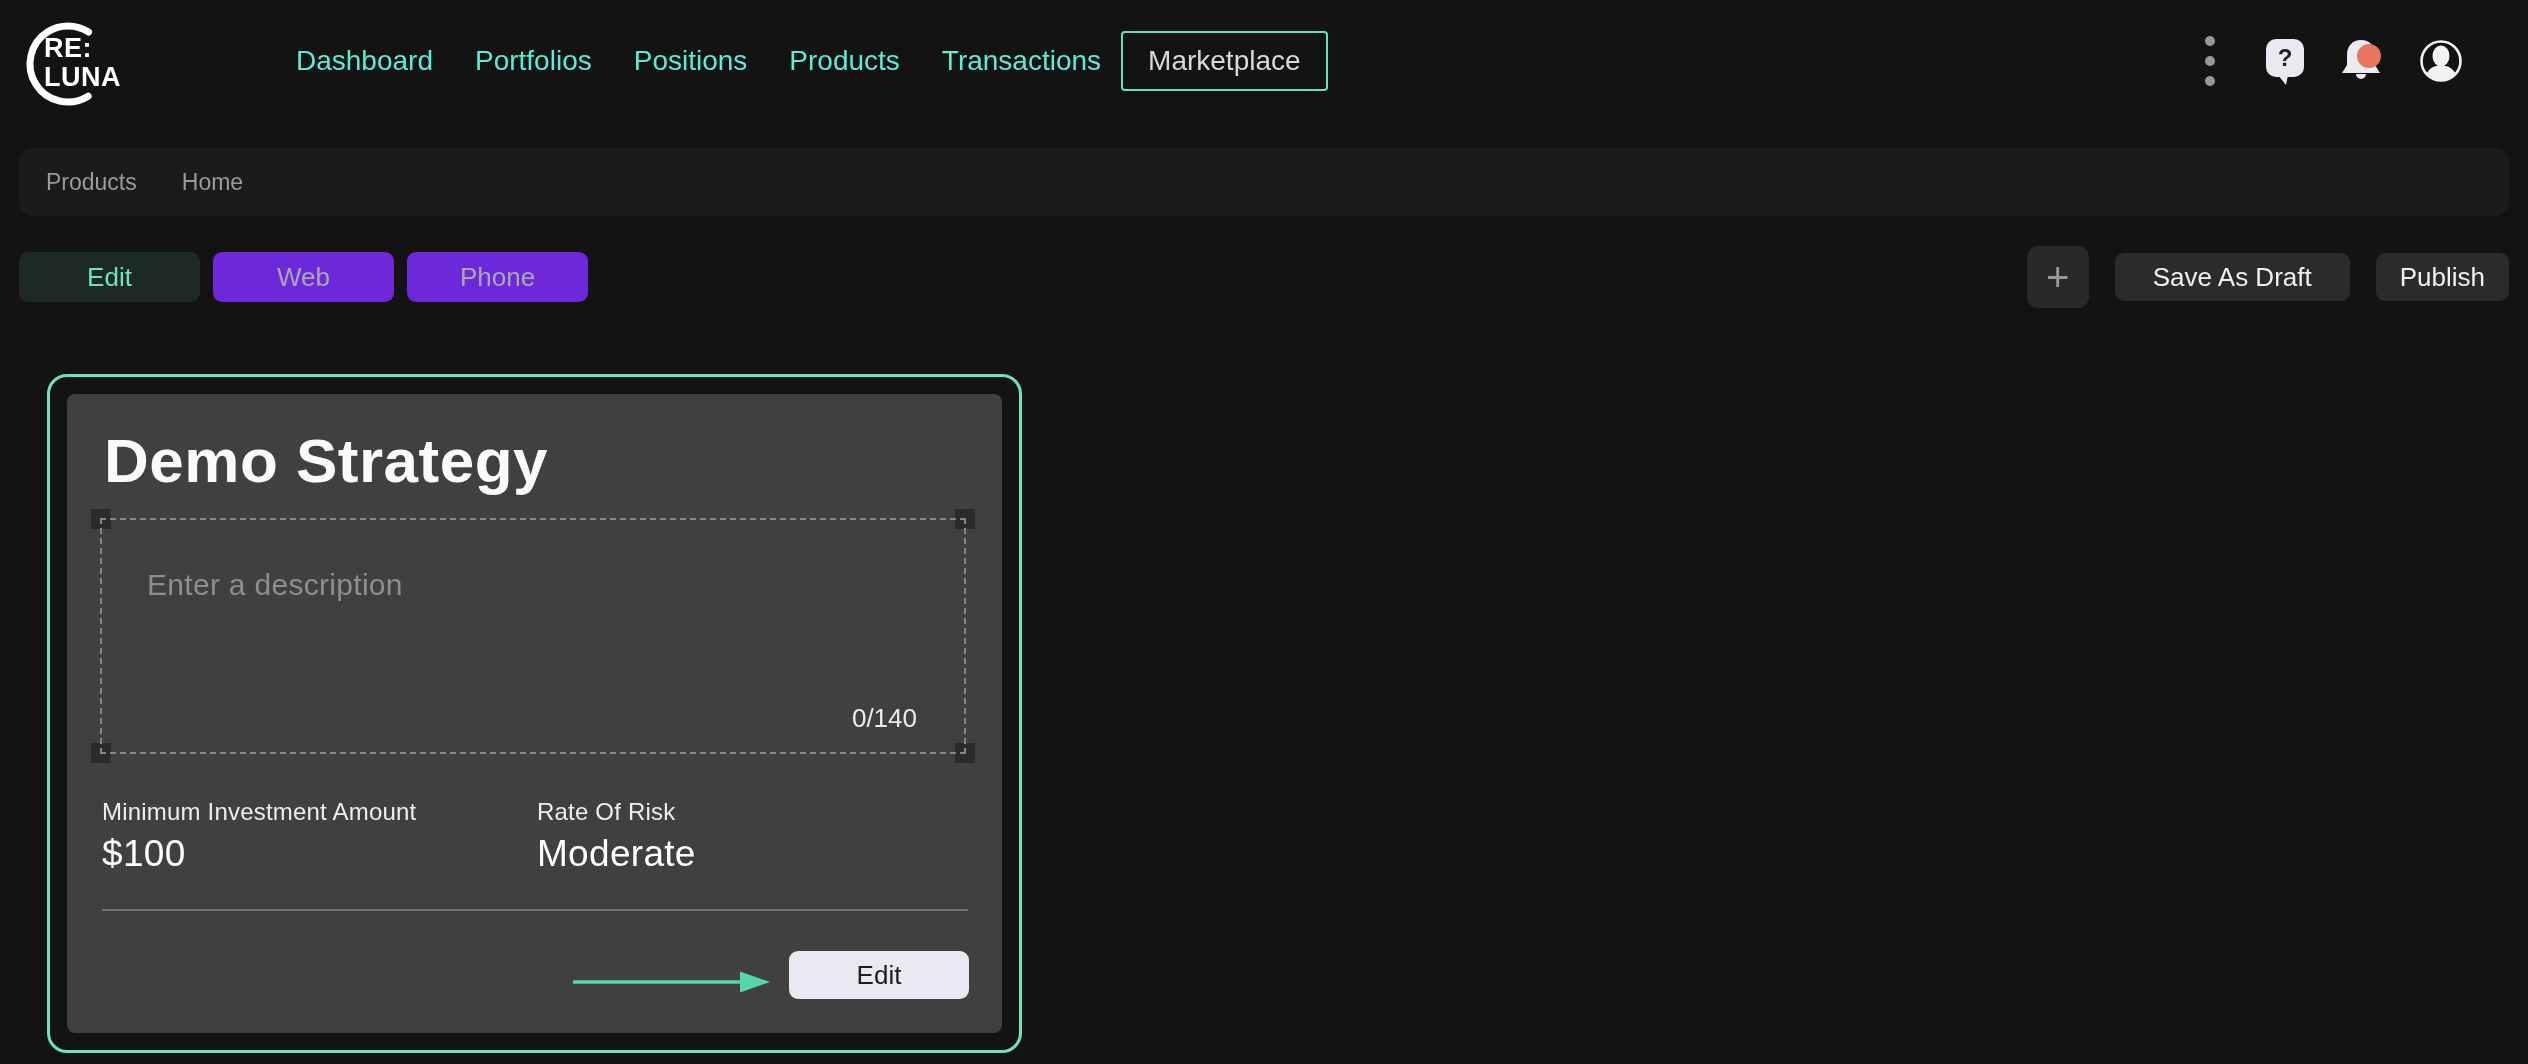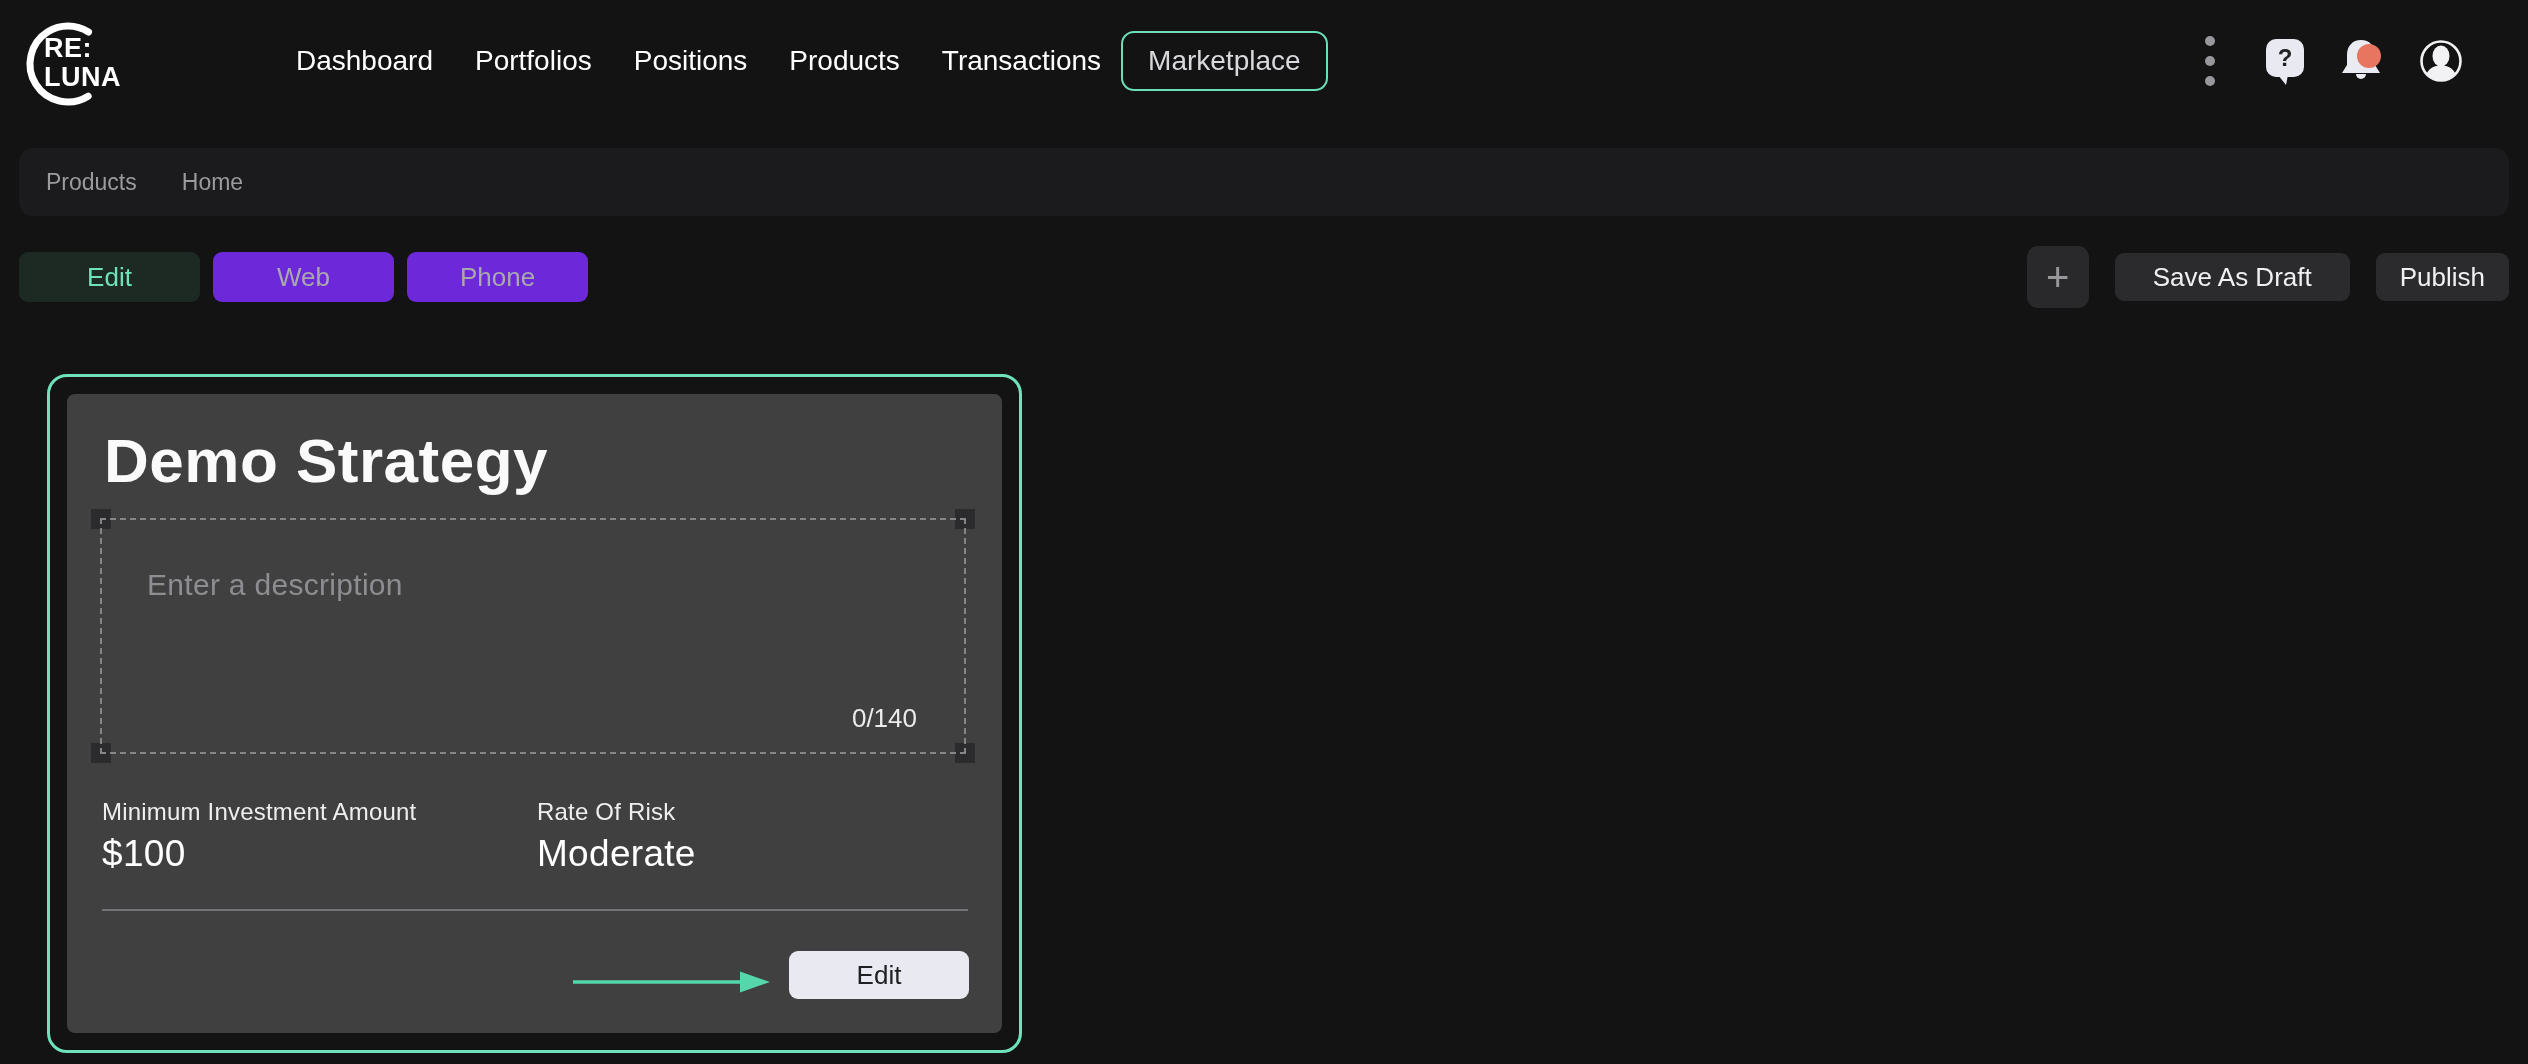--- a/index.html
+++ b/index.html
@@ -15,23 +15,23 @@
   .navbar { position:absolute; left:0; top:0; width:2528px; height:122px;
             display:flex; align-items:center; }
   .logo { position:absolute; left:18px; top:10px; width:120px; height:104px; }
   .logo svg { position:absolute; left:0; top:0; }
   .logo-text { position:absolute; left:26px; top:24px; color:#ffffff;
                font-weight:700; font-size:27px; line-height:29px; letter-spacing:0.5px; }
   .logo-text span { display:block; }
 
   .nav { position:absolute; left:296px; top:0; height:122px;
          display:flex; align-items:center; gap:42px; }
-  .nav-link { font-size:28px; color:#ffffff; cursor:pointer; white-space:nowrap; }
+  .nav-link { font-size:28px; color:#5eead4; cursor:pointer; white-space:nowrap; }
   .nav-link.active {
-    color:#d9d9dd; border:2px solid #6be0b8; border-radius:13px;
+    color:#d9d9dd; border:2px solid #6be0b8; border-radius:4px;
     padding:12px 25px; margin-left:-22px;
   }
 
   .nav-icons { position:absolute; right:62px; top:0; height:122px;
                display:flex; align-items:center; gap:30px; }
   .icon-btn { display:flex; align-items:center; justify-content:center; cursor:pointer; }
   .kebab { margin-right:18px; }
 
   
   .breadcrumb { position:absolute; left:19px; top:148px; width:2490px; height:68px;

